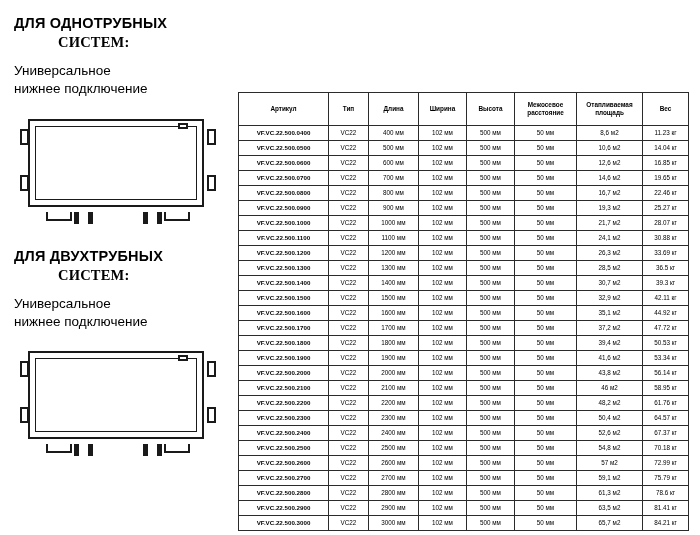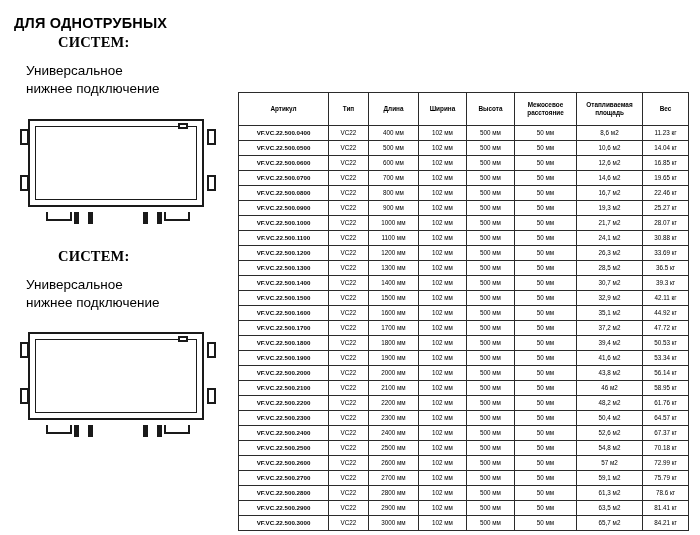--- a/index.html
+++ b/index.html
@@ -36,21 +36,21 @@
   }
   .block-title .line2 {
     display: block;
     padding-left: 44px;
     font-family: Liberation Serif, serif;
   }
   .block-sub {
     font-size: 13.5px;
     font-weight: normal;
     line-height: 1.35;
-    margin: 0 0 14px 12px;
+    margin: 0 0 14px 0;
   }
   
   .radiator {
     position: relative;
     width: 196px;
     height: 108px;
     margin-left: 6px;
   }
   .rad-body {
     position: absolute;
@@ -193,20 +193,21 @@
         <div class="rad-pipe p2"></div>
         <div class="rad-pipe p3"></div>
         <div class="rad-pipe p4"></div>
       </div>
     </div>
 
     <div class="spacer-mid"></div>
 
     <div>
       <h2 class="block-title">
+        <span>ДЛЯ ДВУХТРУБНЫХ</span>
         <span class="line2">СИСТЕМ:</span>
       </h2>
       <p class="block-sub">
         <span>Универсальное</span><br>
         <span>нижнее подключение</span>
       </p>
       <div class="radiator">
         <div class="rad-tab l1"></div>
         <div class="rad-tab l2"></div>
         <div class="rad-tab r1"></div>

